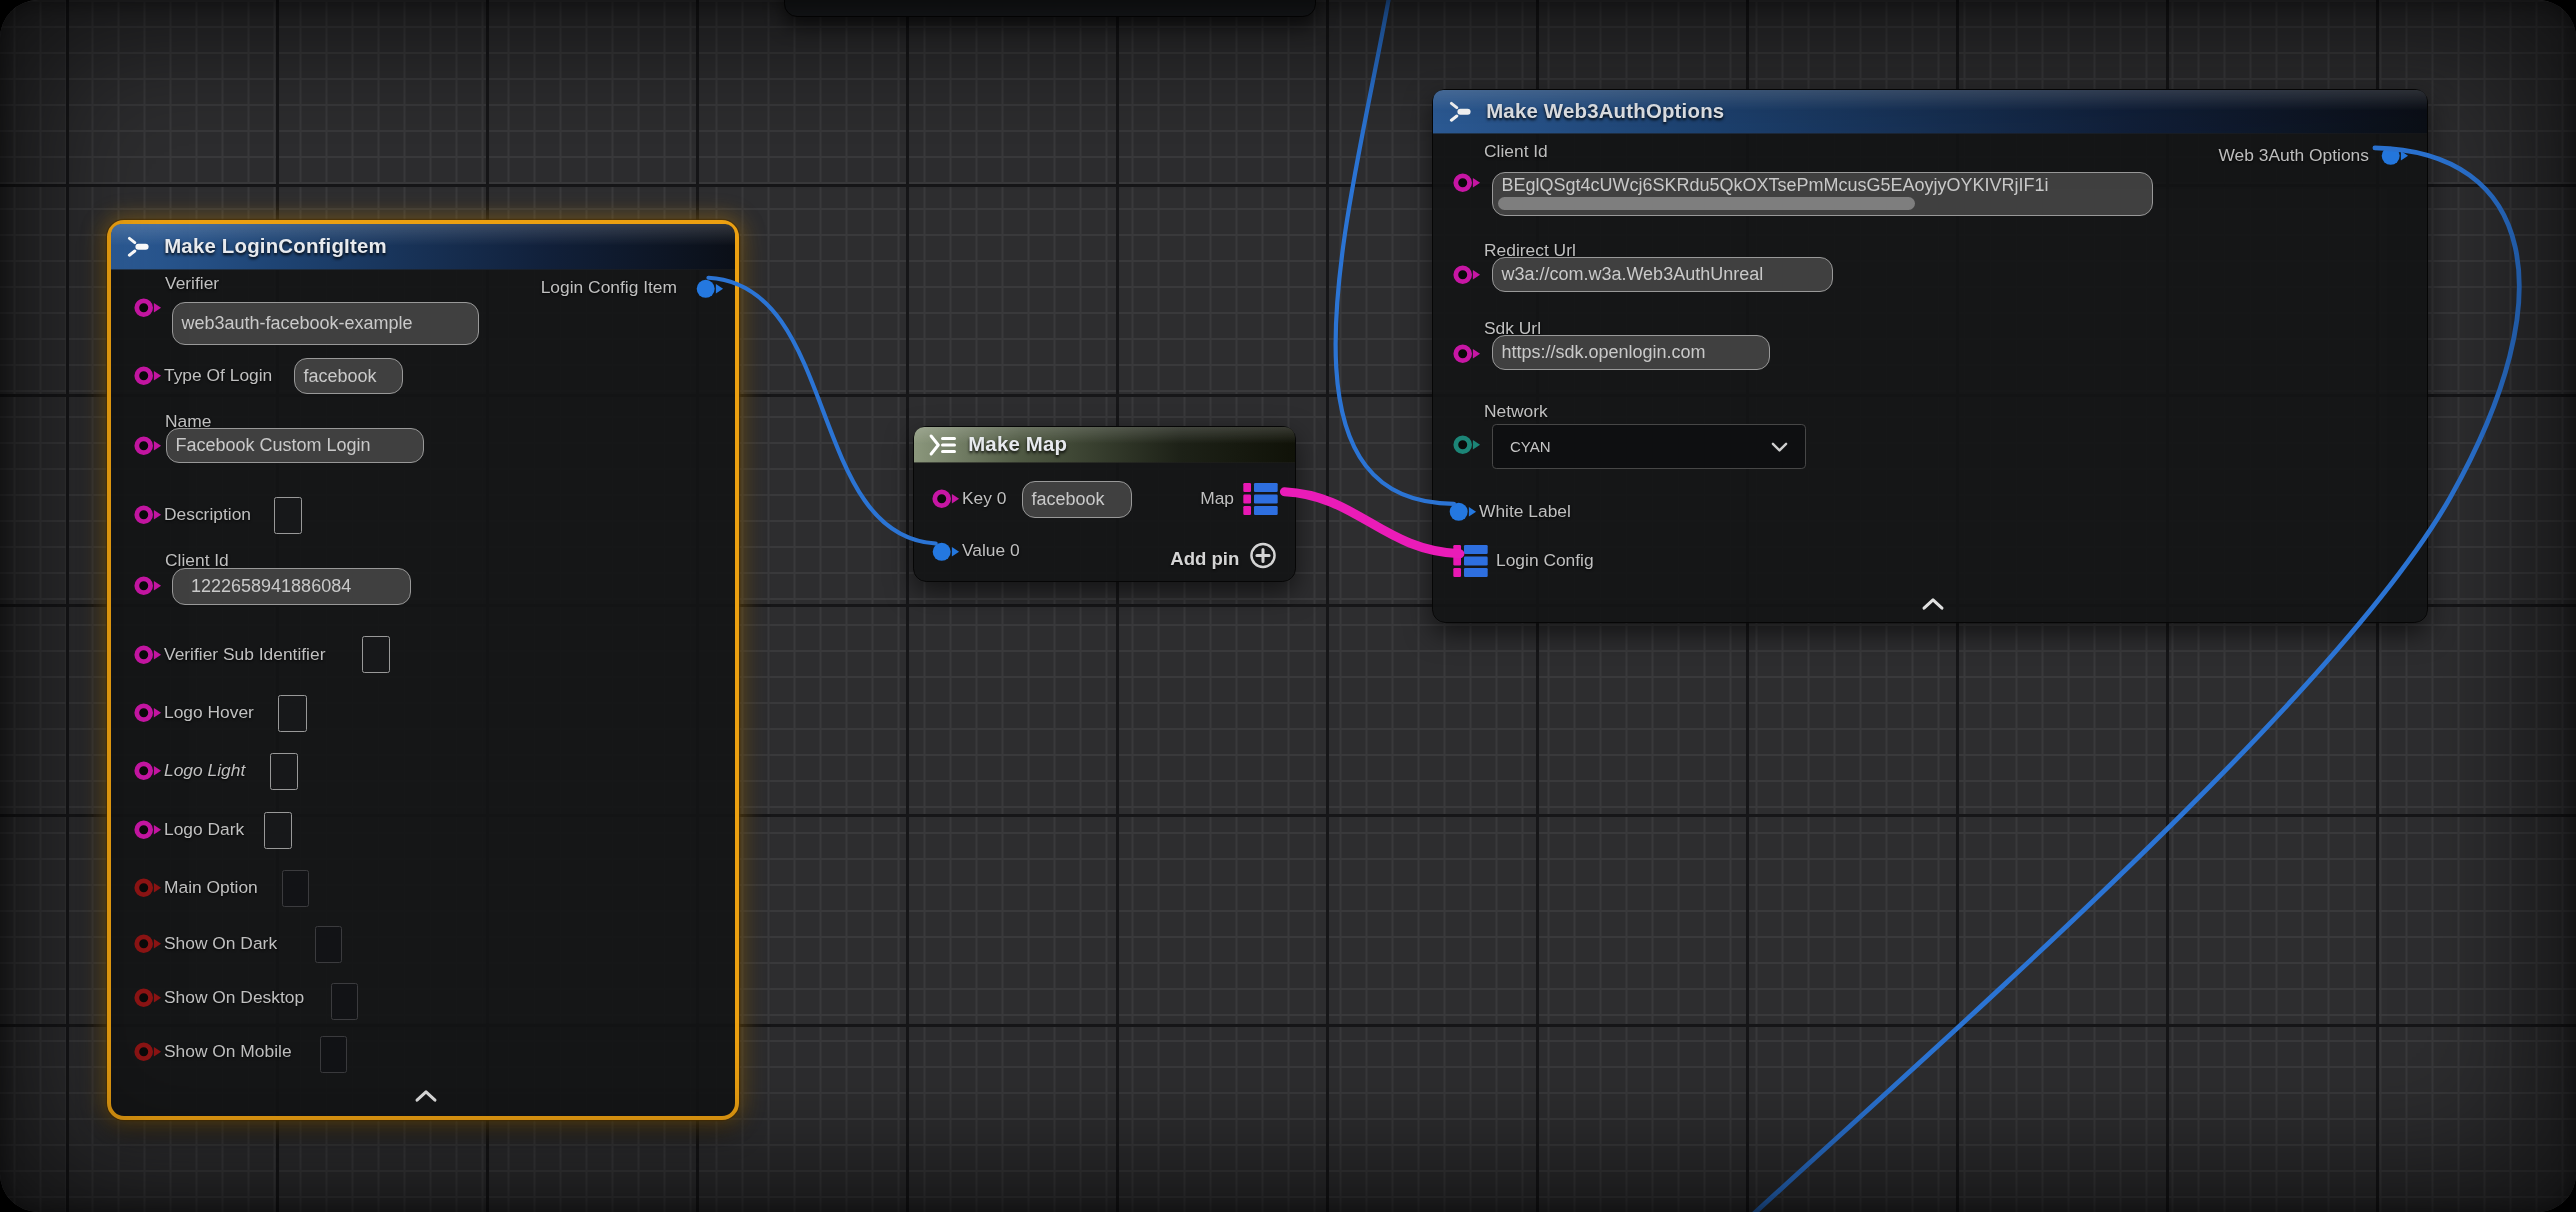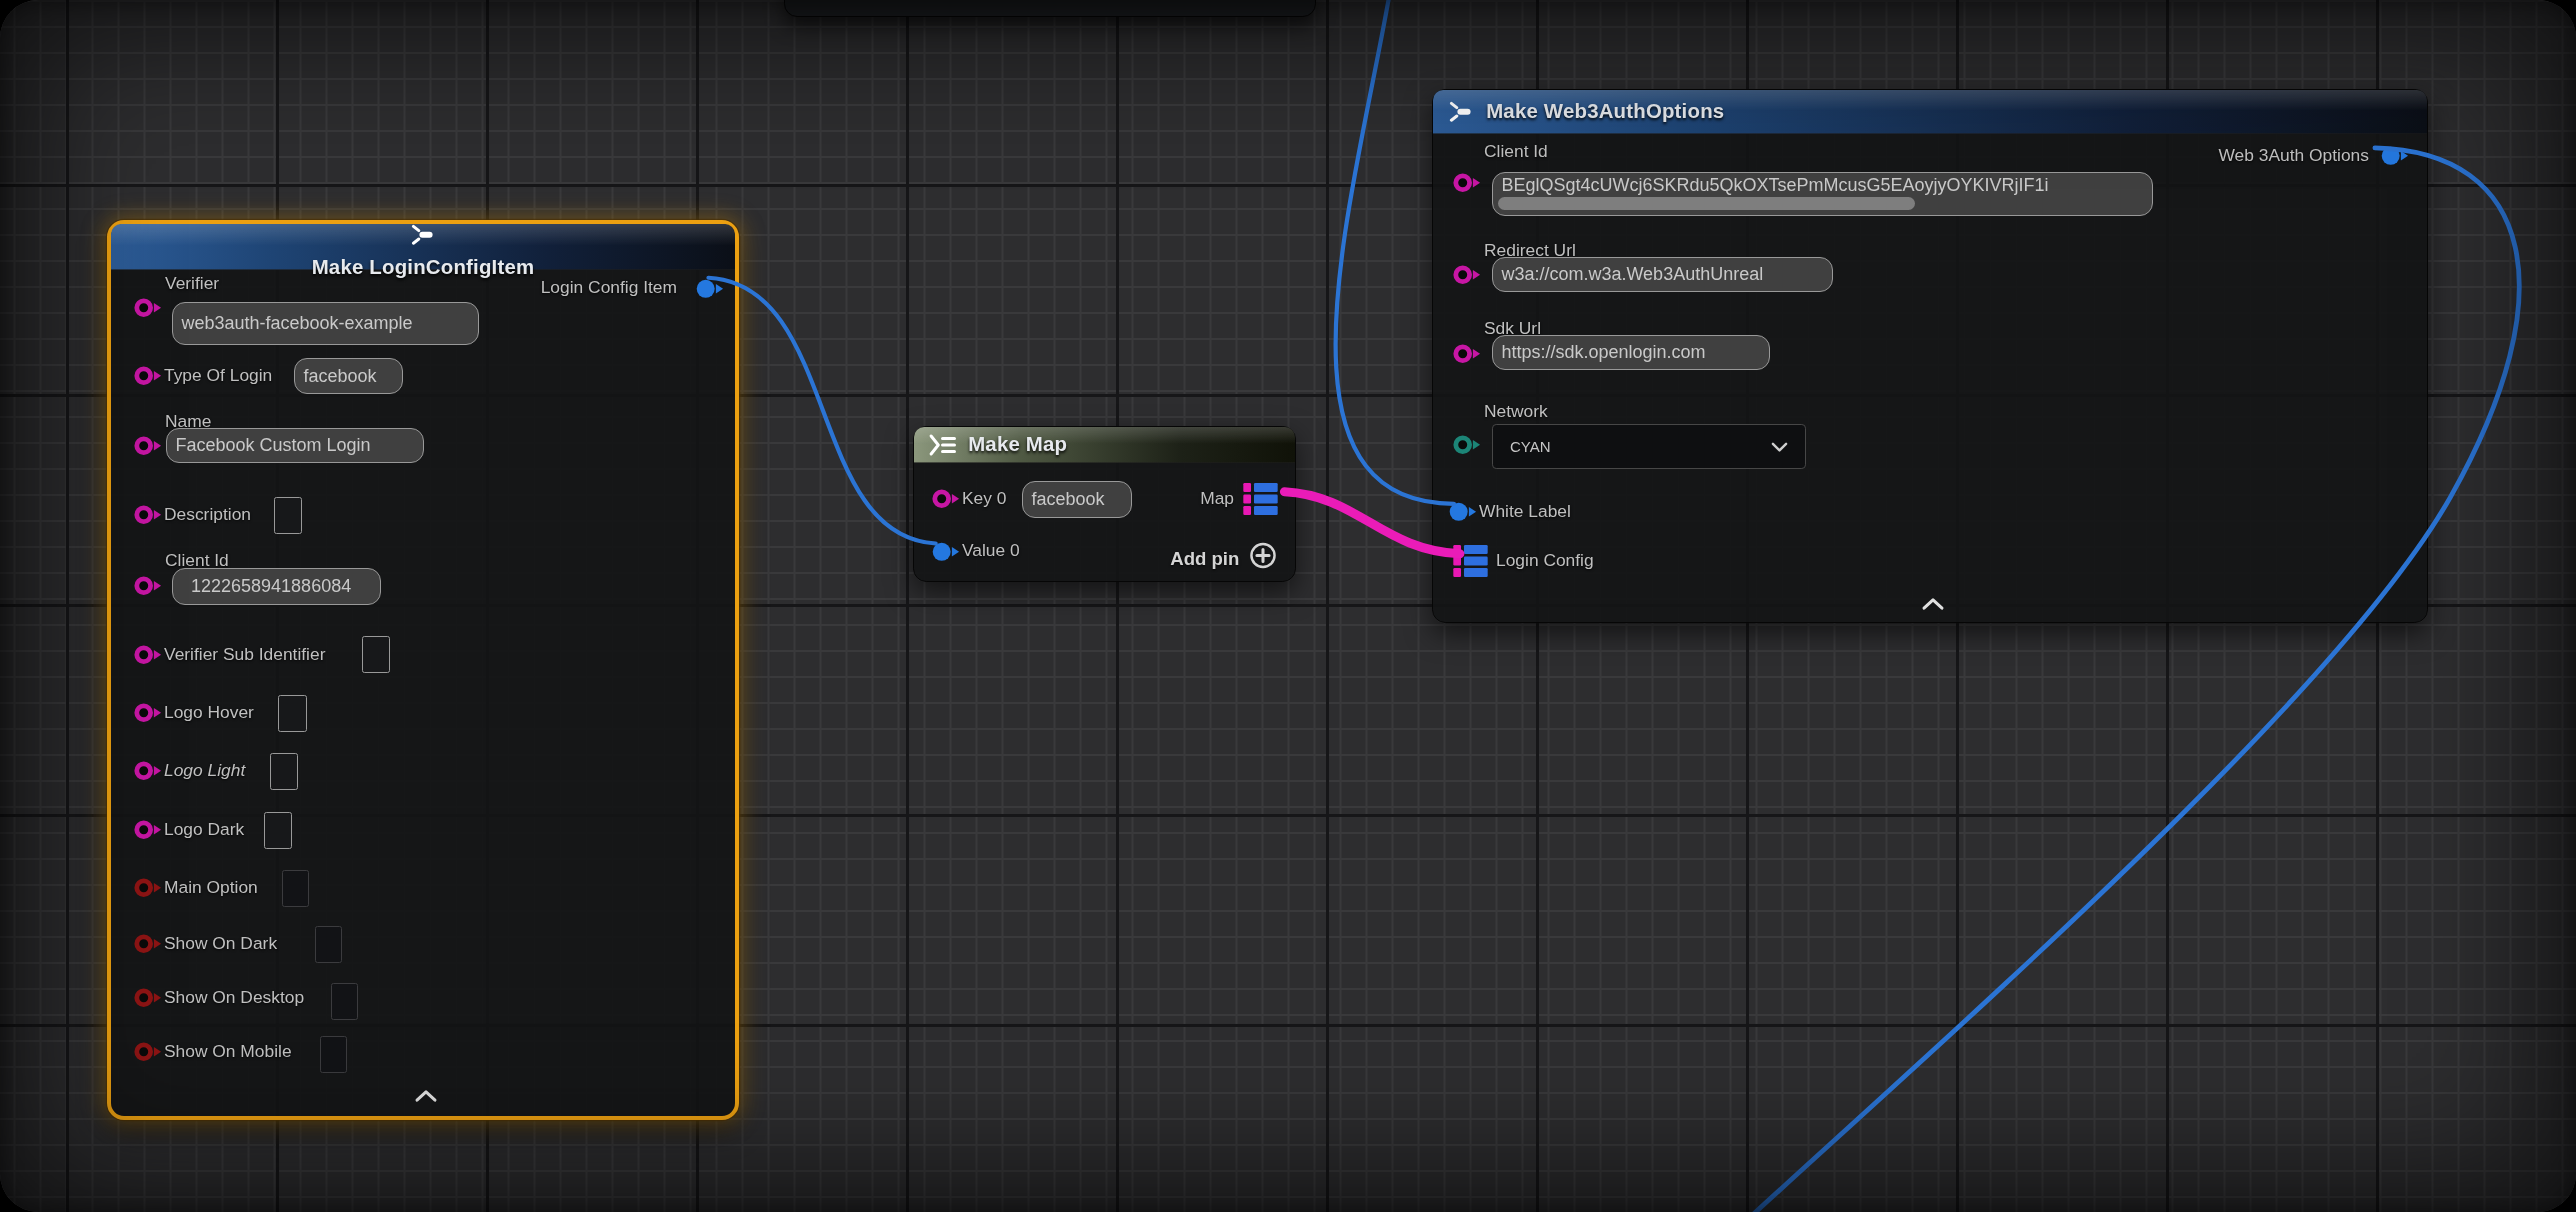--- a/index.html
+++ b/index.html
@@ -54,21 +54,21 @@
   .collapse-btn{position:absolute;transform:translate(-50%,-50%);}
   .partial-node{position:absolute;z-index:5;background:#1c1e21;border:1.8px solid #060606;
     border-radius:13.2px;box-shadow:0 9.6px 18px rgba(0,0,0,.55);}
 </style>
 </head>
 <body>
 
 <div id="graph">
     <div class="partial-node" style="left: 784px; top: -23px; width: 530px; height: 38px;"></div>
     <div class="node selected" style="left: 107px; top: 213px; width: 632px; height: 900px;">
-      <div class="node-header hdr-blue" style="height: 46px; flex-direction: column;">
+      <div class="node-header hdr-blue" style="height: 46px;">
         <span class="hdr-icon">
           <svg width="28" height="21.6" viewBox="0 0 46 36">
             <path d="M7 4 L16 11" stroke="#fff" stroke-width="5" stroke-linecap="round"></path>
             <path d="M7 32 L16 25" stroke="#fff" stroke-width="5" stroke-linecap="round"></path>
             <rect x="17" y="13" width="22" height="10" rx="5" fill="#fff"></rect>
           </svg>
         </span>
         <span class="node-title">Make LoginConfigItem</span>
       </div>
       <span class="pin" style="left: 23px; top: 73px;"><svg width="29" height="21.6" viewBox="0 0 48 36">
@@ -104,21 +104,21 @@
           <circle cx="16" cy="18" r="11.5" fill="#0a0a0a" stroke="#c716a4" stroke-width="8"></circle>
           <path d="M33 10 L45 18 L33 26 Z" fill="#c716a4"></path>
         </svg></span>
       <span class="pin-label" style="left: 53px; top: 291px; transform: translateY(-50%);">Description</span>
       <div class="ctl-empty" style="left: 163px; top: 273px; width: 28px; height: 37px;"></div>
       <span class="pin" style="left: 23px; top: 351px;"><svg width="29" height="21.6" viewBox="0 0 48 36">
           <circle cx="16" cy="18" r="11.5" fill="#0a0a0a" stroke="#c716a4" stroke-width="8"></circle>
           <path d="M33 10 L45 18 L33 26 Z" fill="#c716a4"></path>
         </svg></span>
       <span class="pin-label" style="left: 54px; top: 328px;">Client Id</span>
-      <div class="ctl-text" style="left: 61px; top: 344px; width: 209px; height: 37px; padding-left: 18px;">
+      <div class="ctl-text" style="left: 61px; top: 344px; width: 239px; height: 37px; padding-left: 18px;">
         <span>1222658941886084</span>
       </div>
       <span class="pin" style="left: 23px; top: 420px;"><svg width="29" height="21.6" viewBox="0 0 48 36">
           <circle cx="16" cy="18" r="11.5" fill="#0a0a0a" stroke="#c716a4" stroke-width="8"></circle>
           <path d="M33 10 L45 18 L33 26 Z" fill="#c716a4"></path>
         </svg></span>
       <span class="pin-label" style="left: 53px; top: 431px; transform: translateY(-50%);">Verifier Sub Identifier</span>
       <div class="ctl-empty" style="left: 251px; top: 412px; width: 28px; height: 37px;"></div>
       <span class="pin" style="left: 23px; top: 478px;"><svg width="29" height="21.6" viewBox="0 0 48 36">
           <circle cx="16" cy="18" r="11.5" fill="#0a0a0a" stroke="#c716a4" stroke-width="8"></circle>

